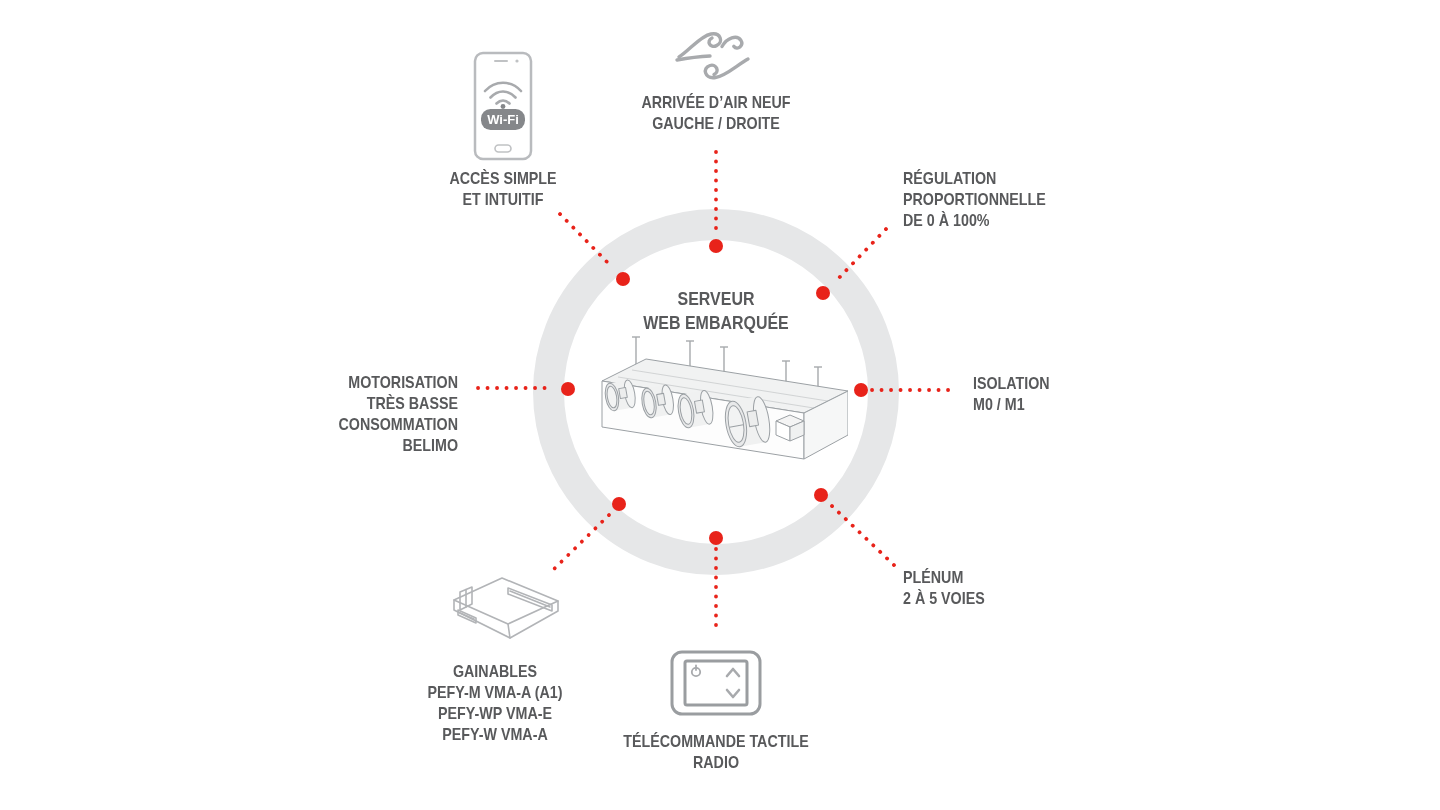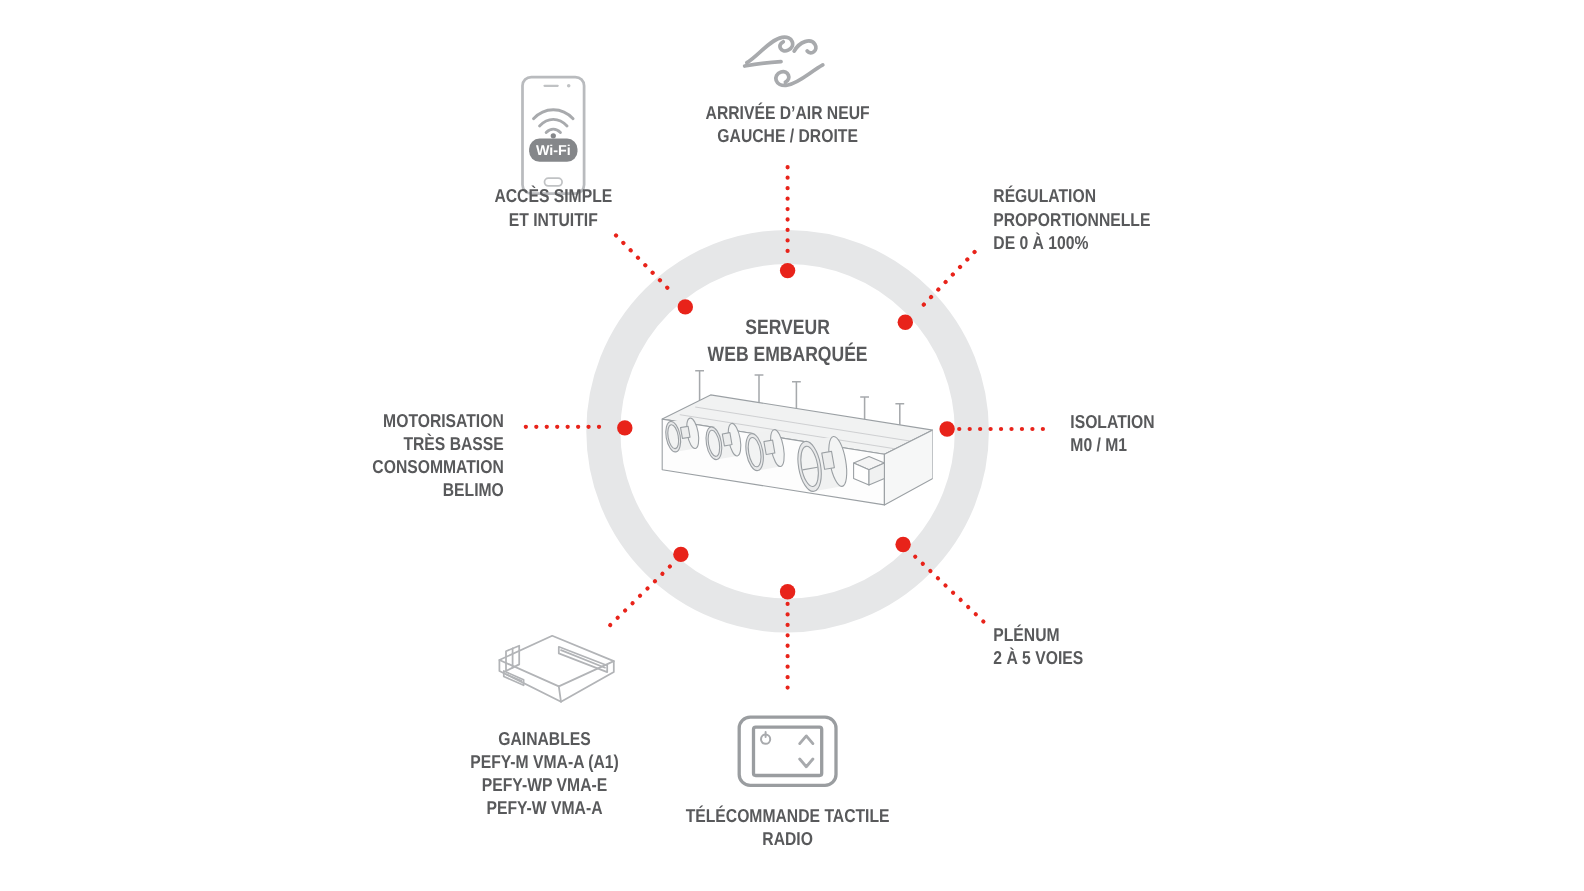--- a/index.html
+++ b/index.html
@@ -135,21 +135,21 @@
         <path d="M3 34 C14 32 26 30.5 36 30"></path>
         <path d="M74 33 C63 39 52 50 41.5 51.5 C30.5 53 28 42 36 39.5 C42.5 37.6 46 45.6 40 48.6"></path>
       </g>
     </svg>
   </div>
   <div class="label center" style="left:591px;top:92px;width:250px">
     <div>ARRIVÉE D’AIR NEUF</div>
     <div>GAUCHE / DROITE</div>
   </div>
 
-  <div class="abs" style="left:473px;top:68px;width:60px;height:110px">
+  <div class="abs" style="left:473px;top:51px;width:60px;height:110px">
     <svg width="60" height="110" viewBox="0 0 60 110">
       <rect x="2" y="2" width="56" height="106" rx="8" fill="#ffffff" stroke="#b9bbbe" stroke-width="2.5"></rect>
       <line x1="22" y1="10" x2="34" y2="10" stroke="#c0c2c4" stroke-width="2" stroke-linecap="round"></line>
       <circle cx="44" cy="10" r="1.6" fill="#c0c2c4"></circle>
       <rect x="22" y="94" width="16" height="7" rx="3.5" fill="#ffffff" stroke="#c0c2c4" stroke-width="1.6"></rect>
       <g class="iconstroke" stroke-width="2.6">
         <path d="M12 40 C22 29 38 29 48 40"></path>
         <path d="M17.5 46.5 C25 38.5 35 38.5 42.5 46.5"></path>
         <path d="M23.5 52.5 C27.5 48.5 32.5 48.5 36.5 52.5"></path>
       </g>

